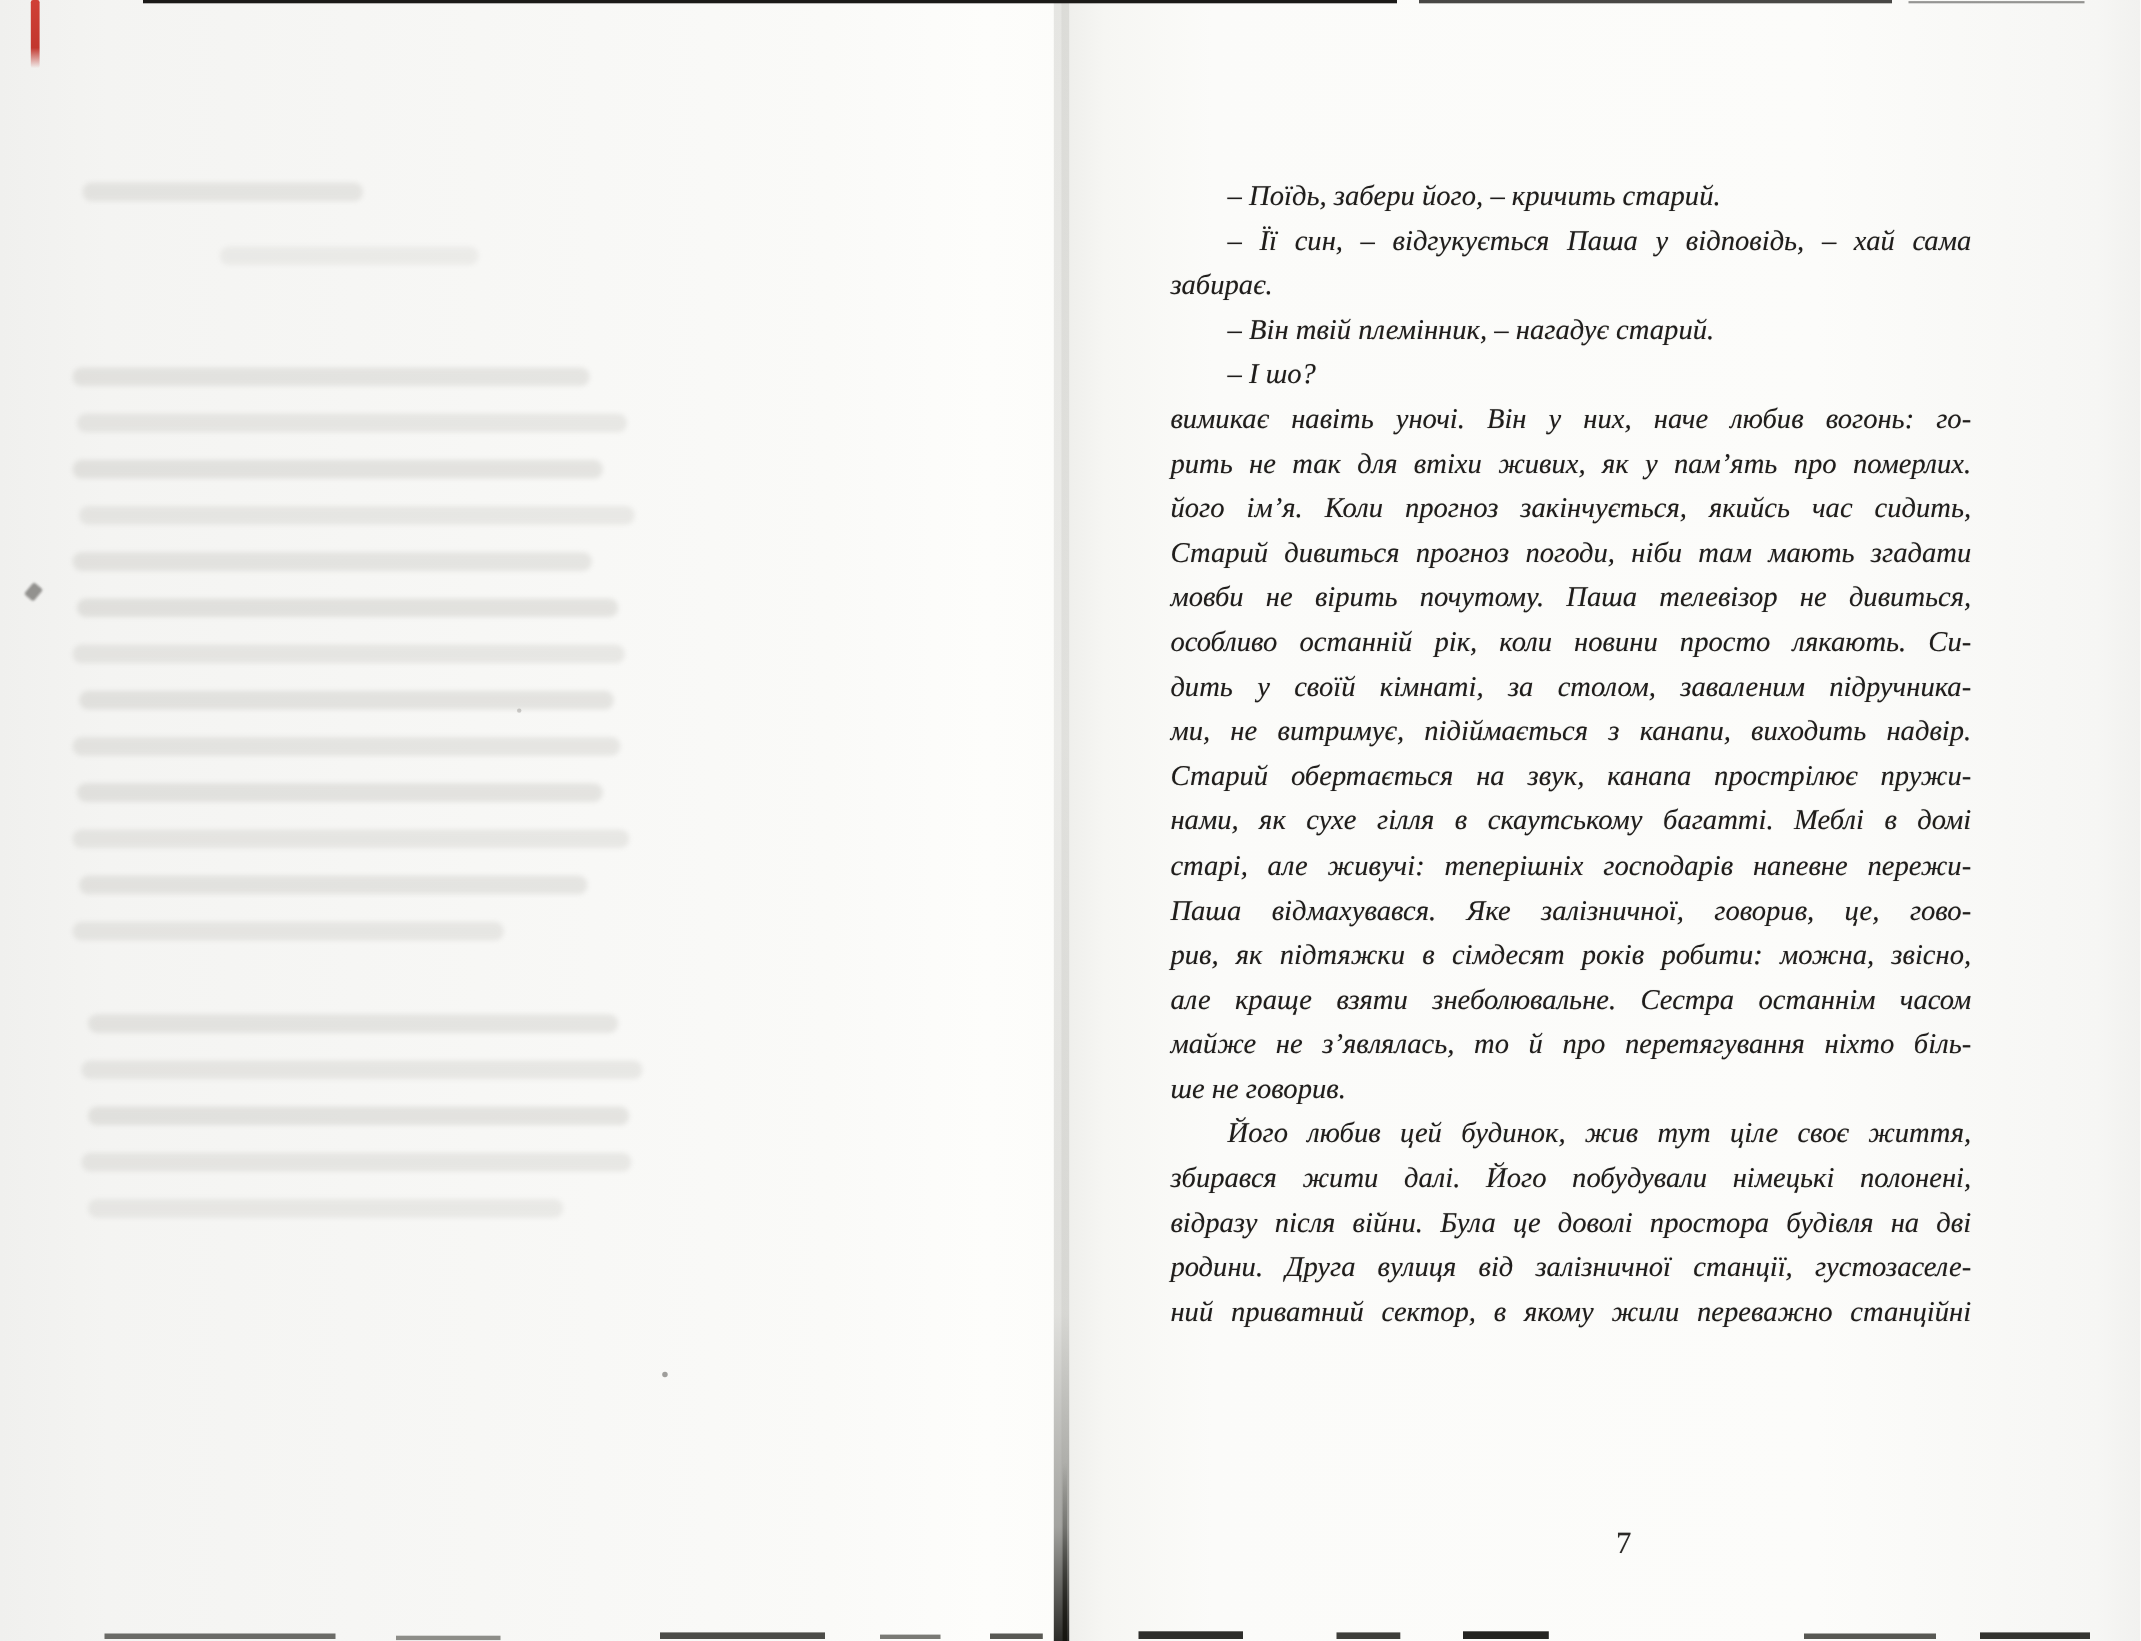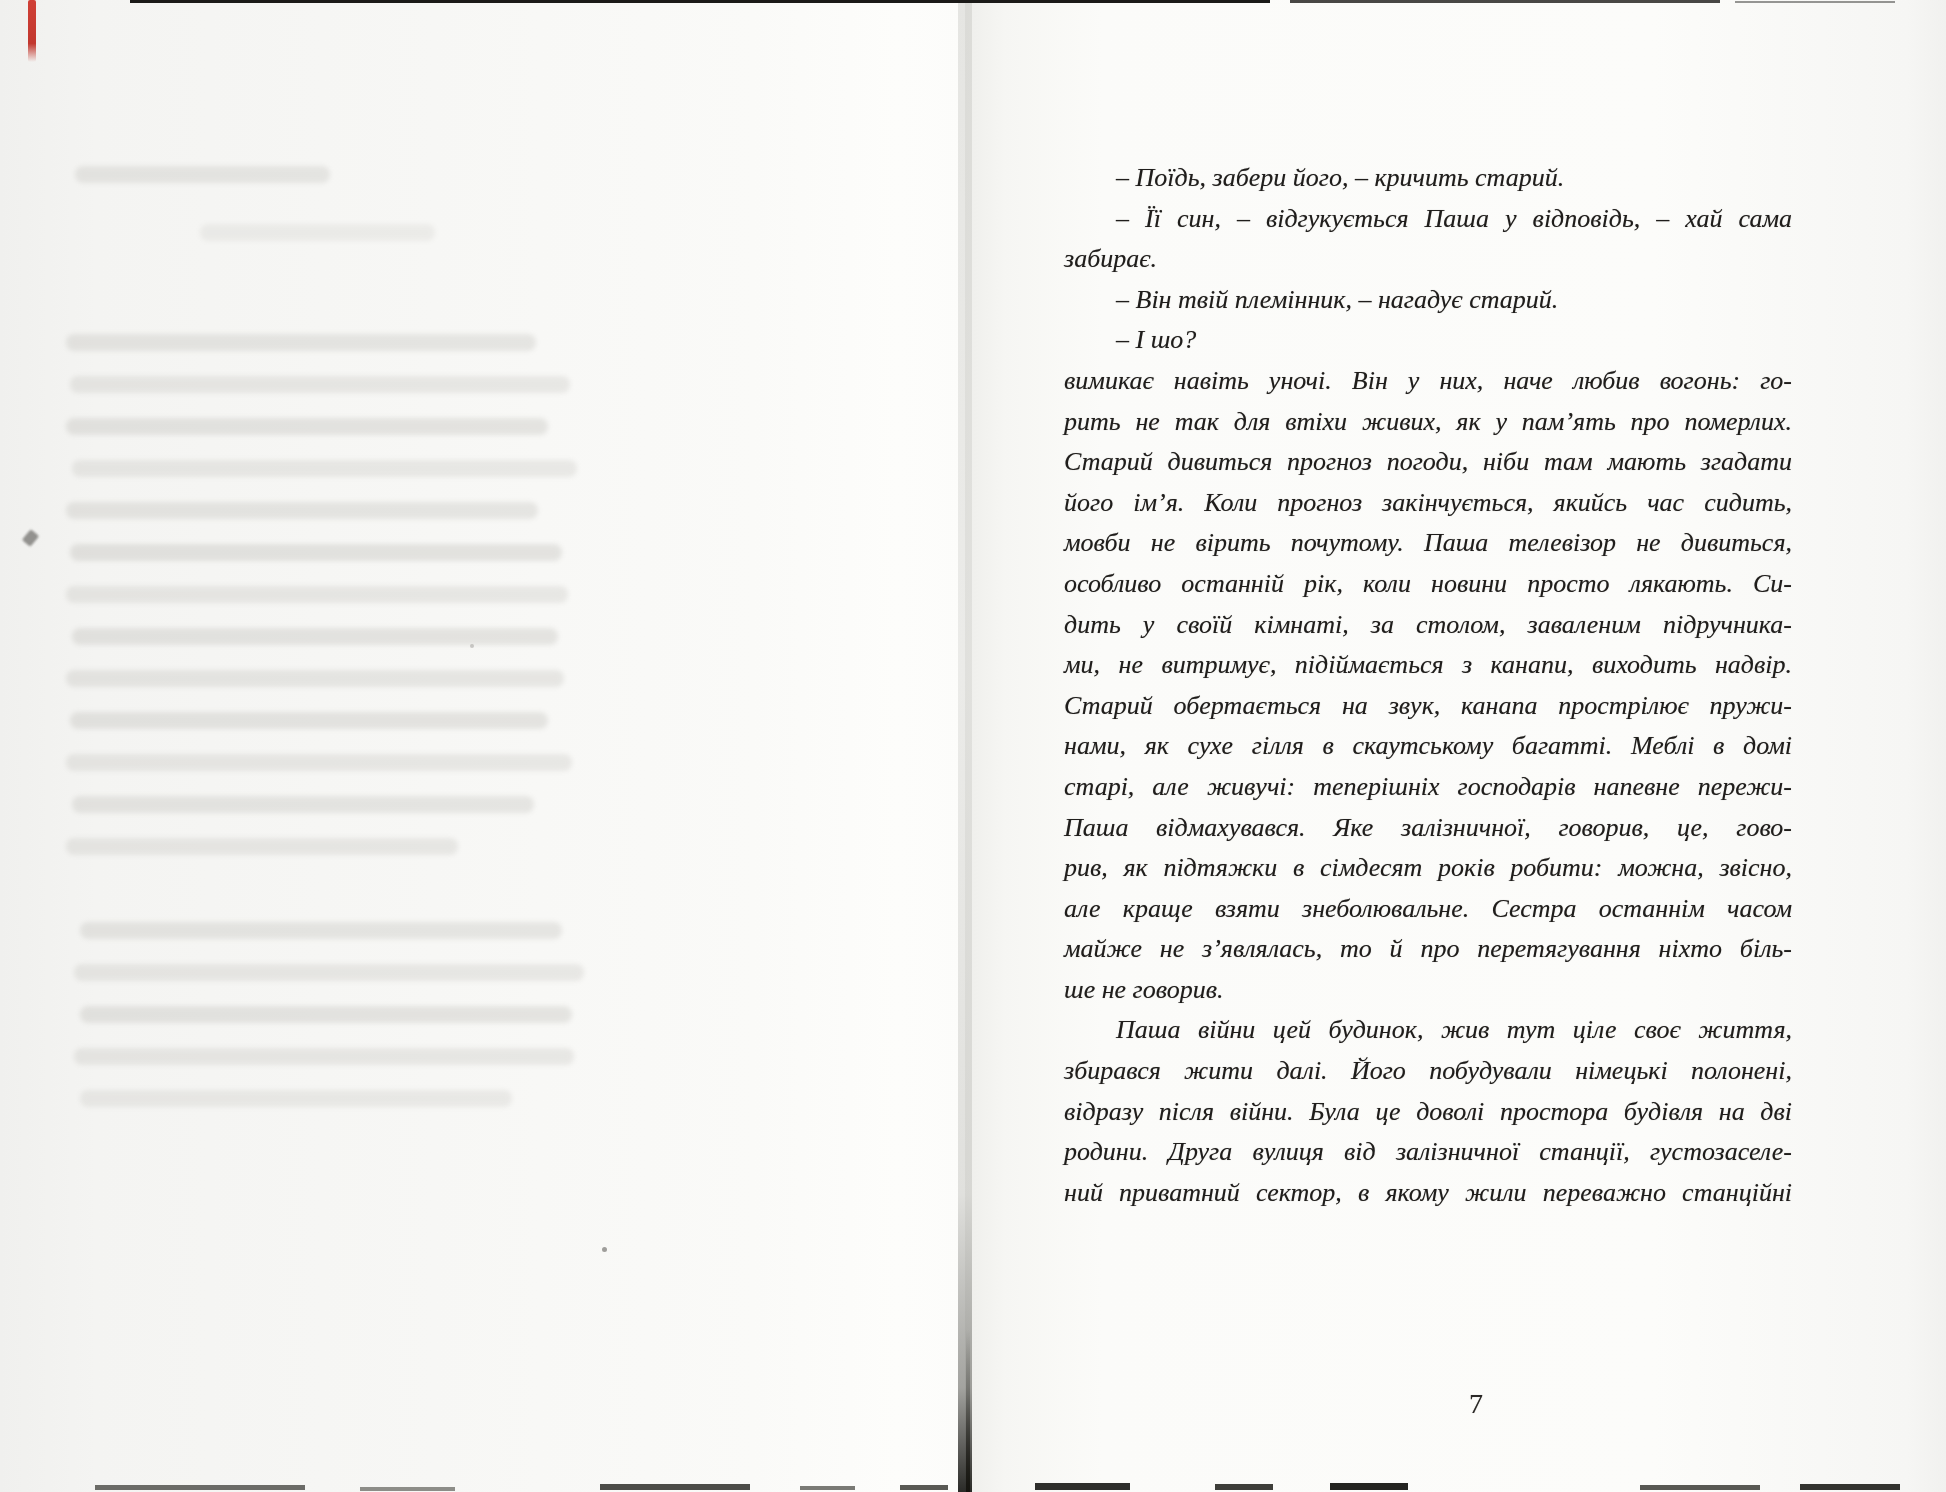--- a/index.html
+++ b/index.html
@@ -117,35 +117,35 @@
   <div class="speck" style="left:470px;top:644px;width:4px;height:4px;opacity:.5;"></div>
 
   <div class="body-text">
       <div class="line ind">– Поїдь, забери його, – кричить старий.</div>
       <div class="line ind just">– Її син, – відгукується Паша у відповідь, – хай сама</div>
       <div class="line">забирає.</div>
       <div class="line ind">– Він твій племінник, – нагадує старий.</div>
       <div class="line ind">– І шо?</div>
       <div class="line just">вимикає навіть уночі. Він у них, наче любив вогонь: го-</div>
       <div class="line just">рить не так для втіхи живих, як у пам’ять про померлих.</div>
+      <div class="line just">його ім’я. Коли прогноз закінчується, якийсь час сидить,</div>
       <div class="line just">Старий дивиться прогноз погоди, ніби там мають згадати</div>
-      <div class="line just">його ім’я. Коли прогноз закінчується, якийсь час сидить,</div>
       <div class="line just">мовби не вірить почутому. Паша телевізор не дивиться,</div>
       <div class="line just">особливо останній рік, коли новини просто лякають. Си-</div>
       <div class="line just">дить у своїй кімнаті, за столом, заваленим підручника-</div>
       <div class="line just">ми, не витримує, підіймається з канапи, виходить надвір.</div>
       <div class="line just">Старий обертається на звук, канапа прострілює пружи-</div>
       <div class="line just">нами, як сухе гілля в скаутському багатті. Меблі в домі</div>
       <div class="line just">старі, але живучі: теперішніх господарів напевне пережи-</div>
       <div class="line just">Паша відмахувався. Яке залізничної, говорив, це, гово-</div>
       <div class="line just">рив, як підтяжки в сімдесят років робити: можна, звісно,</div>
       <div class="line just">але краще взяти знеболювальне. Сестра останнім часом</div>
       <div class="line just">майже не з’являлась, то й про перетягування ніхто біль-</div>
       <div class="line">ше не говорив.</div>
-      <div class="line ind just">Паша війни цей будинок, жив тут ціле своє життя,</div>
+      <div class="line ind just">Його любив цей будинок, жив тут ціле своє життя,</div>
       <div class="line just">збирався жити далі. Його побудували німецькі полонені,</div>
       <div class="line just">відразу після війни. Була це доволі простора будівля на дві</div>
       <div class="line just">родини. Друга вулиця від залізничної станції, густозаселе-</div>
       <div class="line just">ний приватний сектор, в якому жили переважно станційні</div>
     </div>
 
   <div class="page-number">7</div>
 
 </div>
 

